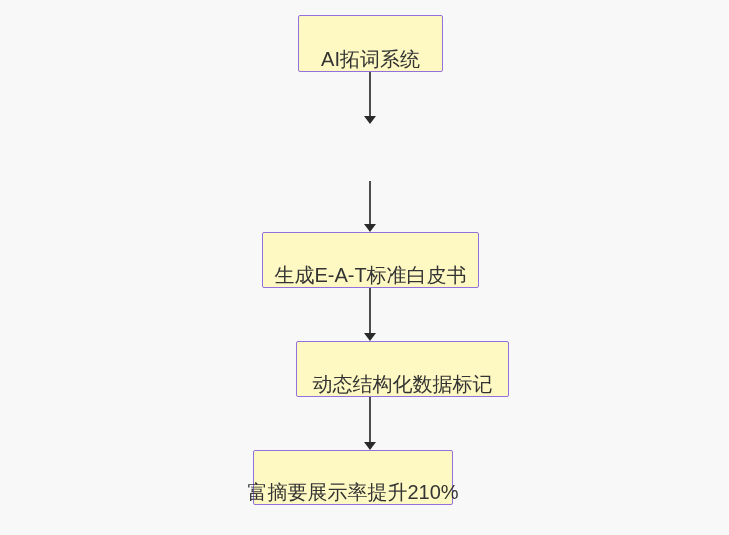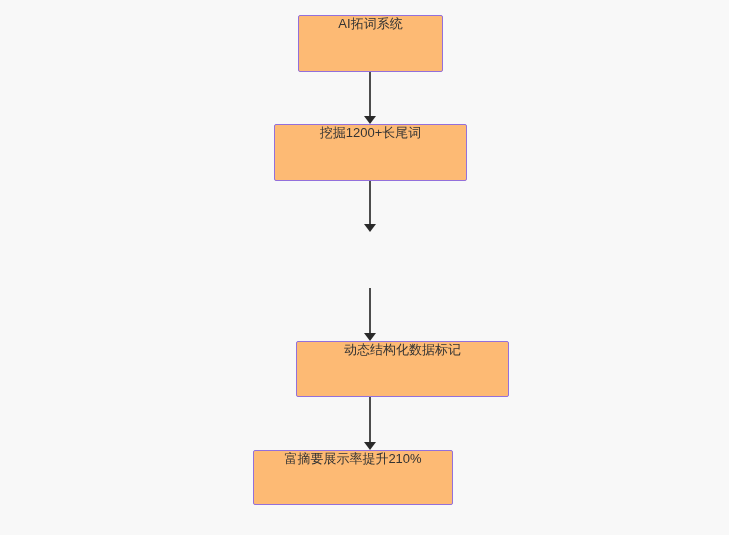--- a/index.html
+++ b/index.html
@@ -16,29 +16,29 @@
   }
   .canvas {
     position: absolute;
     left: 0;
     top: 0;
     width: 729px;
     height: 535px;
   }
   .node {
     position: absolute;
-    background: #fdba74;
+    background: #fef9c3;
     border: 1.5px solid #9370DB;
     border-radius: 2px;
     box-sizing: border-box;
     display: flex;
-    align-items: flex-start;
+    align-items: flex-end;
     justify-content: center;
     color: #333333;
-    font-size: 13px;
+    font-size: 20px;
     line-height: 1.2;
     white-space: nowrap;
   }
   .edge {
     position: absolute;
     width: 12px;
     display: flex;
     flex-direction: column;
     align-items: center;
   }
@@ -73,29 +73,29 @@
 
   <div class="node" id="node-0">
     <span>AI拓词系统</span>
   </div>
 
   <div class="edge" id="edge-0">
     <div class="line"></div>
     <div class="head"></div>
   </div>
 
-  <div class="node" id="node-1">
-    <span>挖掘1200+长尾词</span>
-  </div>
 
   <div class="edge" id="edge-1">
     <div class="line"></div>
     <div class="head"></div>
   </div>
 
+  <div class="node" id="node-2">
+    <span>生成E-A-T标准白皮书</span>
+  </div>
 
   <div class="edge" id="edge-2">
     <div class="line"></div>
     <div class="head"></div>
   </div>
 
   <div class="node" id="node-3">
     <span>动态结构化数据标记</span>
   </div>
 

